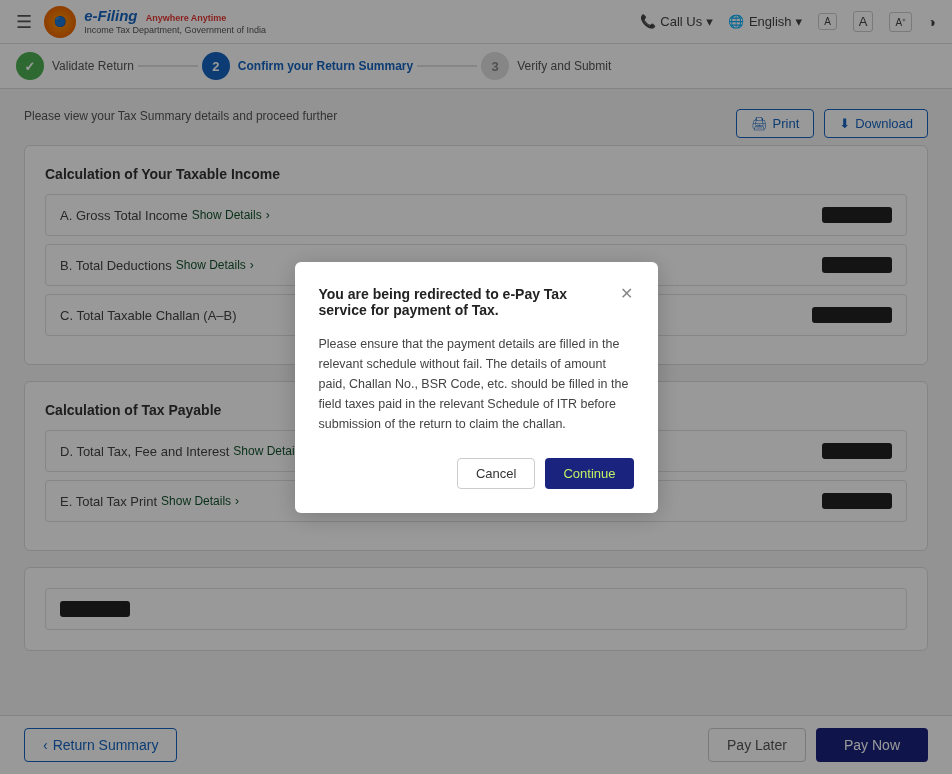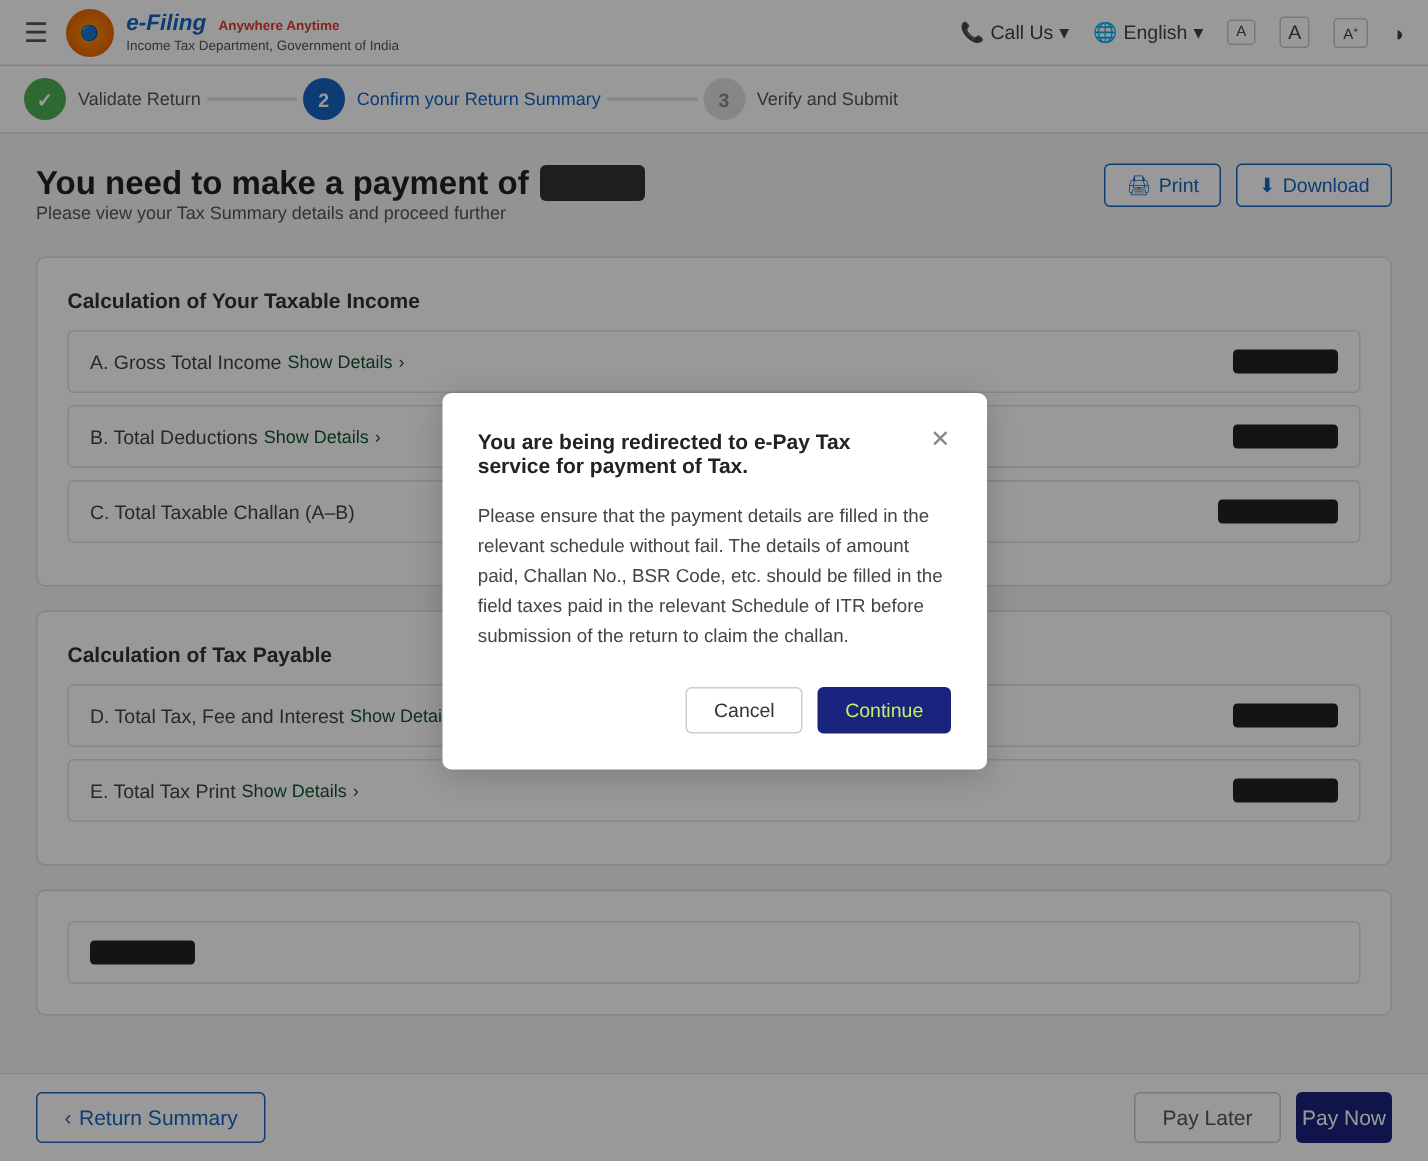--- a/index.html
+++ b/index.html
@@ -36,21 +36,21 @@
     .step { display: flex; align-items: center; gap: 8px; }
     .step-circle {
       width: 28px; height: 28px; border-radius: 50%;
       display: flex; align-items: center; justify-content: center;
       font-weight: bold; font-size: 13px;
     }
     .step-circle.done { background: #4caf50; color: white; }
     .step-circle.active { background: #1565c0; color: white; }
     .step-circle.inactive { background: #e0e0e0; color: #888; }
     .step-label { font-size: 12px; color: #555; }
-    .step-label.active { color: #1565c0; font-weight: normal; }
+    .step-label.active { color: #1565c0; font-weight: bold; }
     .step-connector { width: 60px; height: 2px; background: #e0e0e0; margin: 0 4px; }
 
     
     .main-content { padding: 20px 24px; }
 
     
     .page-header { display: flex; justify-content: space-between; align-items: flex-start; margin-bottom: 6px; }
     .page-title { font-size: 22px; font-weight: bold; color: #222; display: flex; align-items: center; gap: 8px; }
     .redacted-amount {
       display: inline-block; background: #333; border-radius: 4px;
@@ -102,21 +102,21 @@
       border: 1px solid #1565c0; color: #1565c0; background: #fff;
       padding: 8px 18px; border-radius: 4px; cursor: pointer; font-size: 14px;
       display: flex; align-items: center; gap: 5px;
     }
     .btn-ghost {
       border: 1px solid #ccc; color: #555; background: #fff;
       padding: 8px 18px; border-radius: 4px; cursor: pointer; font-size: 14px;
     }
     .btn-primary {
       background: #1a237e; color: white;
-      padding: 8px 4px; border-radius: 4px; cursor: pointer; font-size: 14px; border: none;
+      padding: 8px 28px; border-radius: 4px; cursor: pointer; font-size: 14px; border: none;
     }
     .footer-right { display: flex; gap: 10px; }
 
     
     .modal-overlay {
       position: fixed; top: 0; left: 0; right: 0; bottom: 0;
       background: rgba(0,0,0,0.4); z-index: 100;
       display: flex; align-items: center; justify-content: center;
     }
     .modal {
@@ -188,24 +188,20 @@
   <div class="step">
     <div class="step-circle inactive">3</div>
     <span class="step-label">Verify and Submit</span>
   </div>
 </div>
 
 <div class="main-content">
 
   <div class="page-header">
     <div>
-      <div class="page-title">
-        <span>You need to make a payment of</span>
-        <span class="redacted-amount"></span>
-      </div>
       <div class="page-subtitle">Please view your Tax Summary details and proceed further</div>
     </div>
     <div class="header-actions">
       <button class="btn-outline">
         <span>🖨</span>
         <span>Print</span>
       </button>
       <button class="btn-outline">
         <span>⬇</span>
         <span>Download</span>

